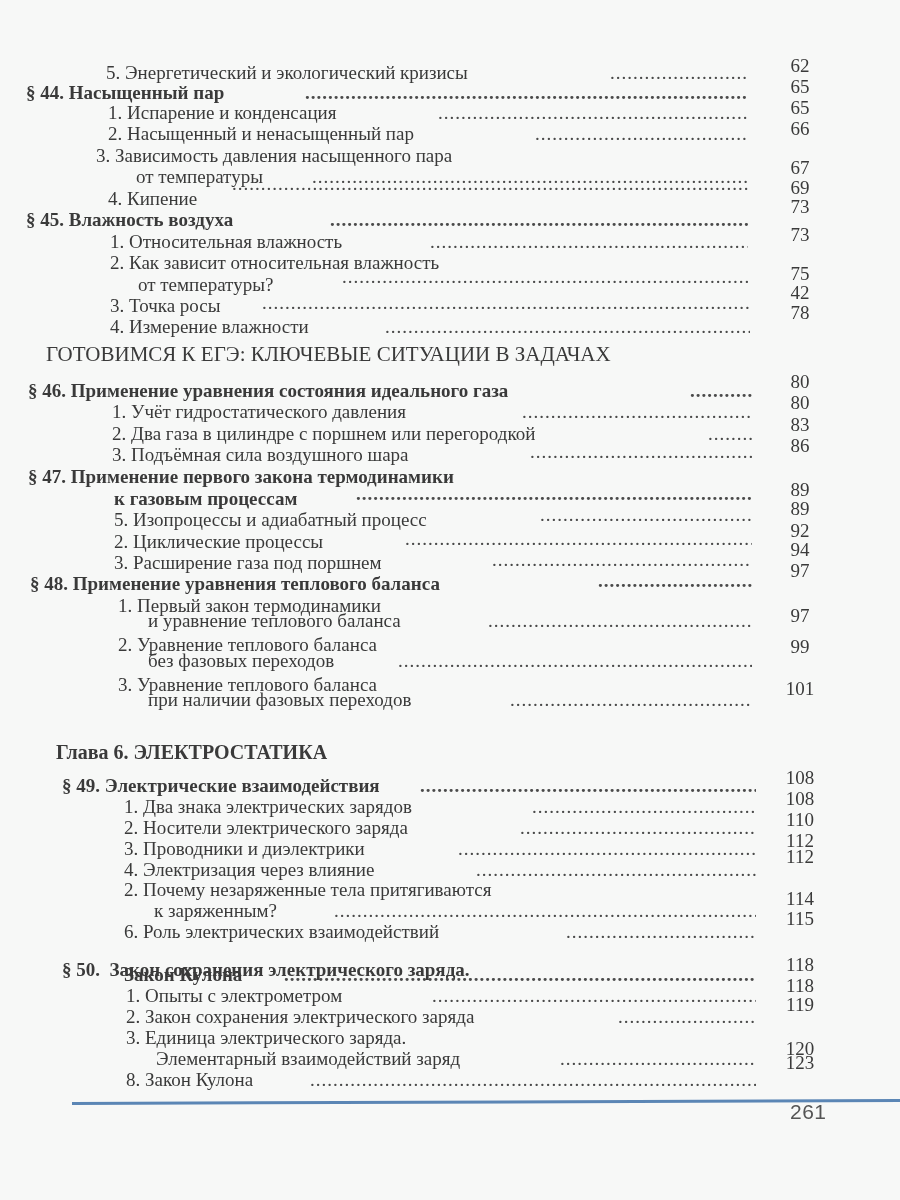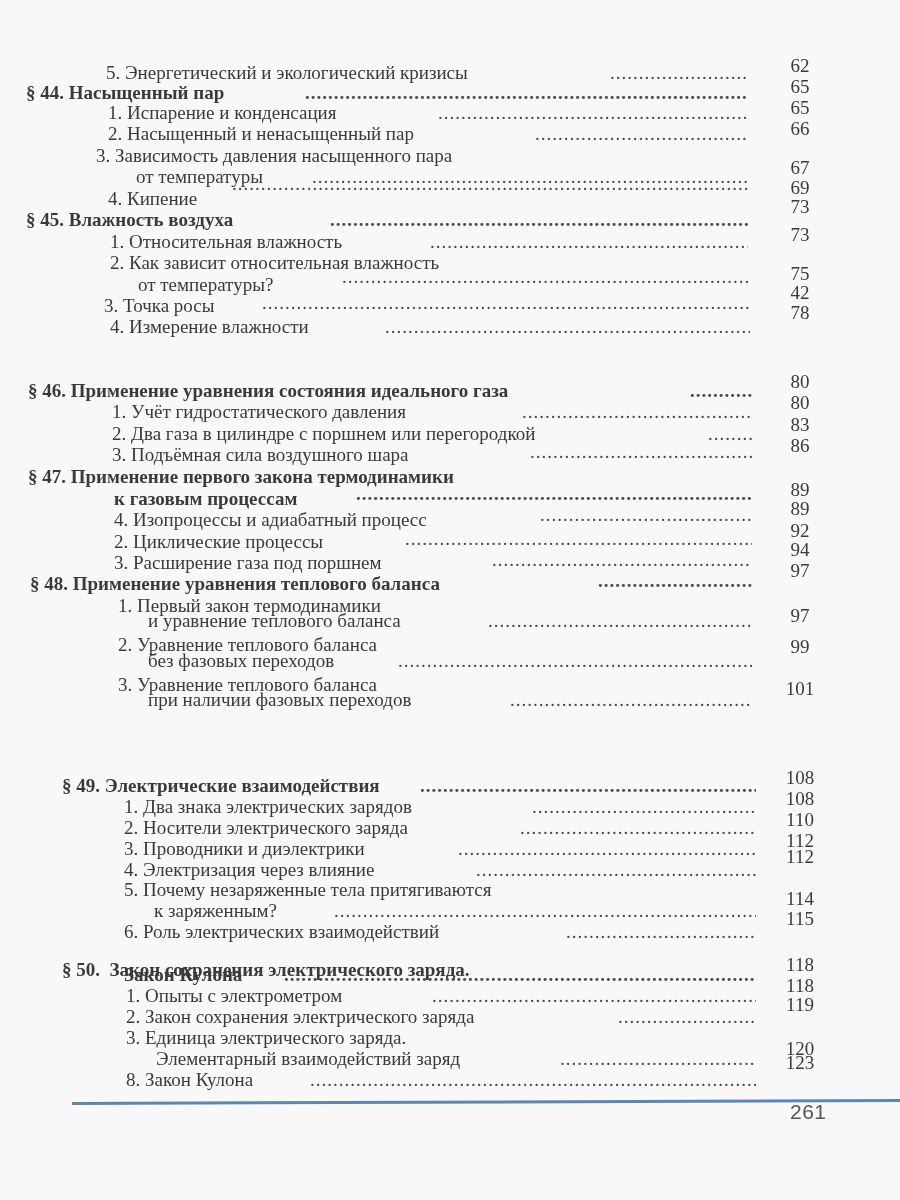--- a/index.html
+++ b/index.html
@@ -91,30 +91,31 @@
   </div>
   <div class="row" style="top:250px">
     <span class="text" style="left:110px;top:3px">2. Как зависит относительная влажность</span>
   </div>
   <div class="row" style="top:272px">
     <span class="text" style="left:138px;top:3px">от температуры?</span>
     <span class="dots" style="left:342px;width:408px;top:-5px">...................................................................................................................</span>
     <span class="num" style="top:-8px">75</span>
   </div>
   <div class="row" style="top:293px">
-    <span class="text" style="left:104px;top:3px">3. Точка росы</span>
+    <span class="text" style="left:110px;top:3px">3. Точка росы</span>
     <span class="dots" style="left:262px;width:488px;top:0px">........................................................................................................................................</span>
     <span class="num" style="top:-10px">42</span>
   </div>
   <div class="row" style="top:314px">
     <span class="text" style="left:110px;top:3px">4. Измерение влажности</span>
     <span class="dots" style="left:385px;width:365px;top:3px">........................................................................................................</span>
     <span class="num" style="top:-11px">78</span>
   </div>
 
+  <div class="heading" style="left:46px;top:342px">ГОТОВИМСЯ К ЕГЭ: КЛЮЧЕВЫЕ СИТУАЦИИ В ЗАДАЧАХ</div>
 
   <div class="row bold" style="top:378px">
     <span class="text" style="left:28px;top:3px">§ 46. Применение уравнения состояния идеального газа</span>
     <span class="dots" style="left:690px;width:62px;top:3px">................</span>
     <span class="num" style="top:-6px;font-weight:normal">80</span>
   </div>
   <div class="row" style="top:399px">
     <span class="text" style="left:112px;top:3px">1. Учёт гидростатического давления</span>
     <span class="dots" style="left:522px;width:230px;top:3px">...............................................................</span>
     <span class="num" style="top:-6px">80</span>
@@ -132,21 +133,21 @@
 
   <div class="row bold" style="top:464px">
     <span class="text" style="left:28px;top:3px">§ 47. Применение первого закона термодинамики</span>
   </div>
   <div class="row bold" style="top:486px">
     <span class="text" style="left:114px;top:3px">к газовым процессам</span>
     <span class="dots" style="left:356px;width:396px;top:-2px">...............................................................................................................</span>
     <span class="num" style="top:-6px;font-weight:normal">89</span>
   </div>
   <div class="row" style="top:507px">
-    <span class="text" style="left:114px;top:3px">4. Изопроцессы и адиабатный процесс</span>
+    <span class="text" style="left:114px;top:3px">5. Изопроцессы и адиабатный процесс</span>
     <span class="dots" style="left:540px;width:212px;top:-2px">..........................................................</span>
     <span class="num" style="top:-8px">89</span>
   </div>
   <div class="row" style="top:529px">
     <span class="text" style="left:114px;top:3px">2. Циклические процессы</span>
     <span class="dots" style="left:405px;width:347px;top:0px">..................................................................................................</span>
     <span class="num" style="top:-8px">92</span>
   </div>
   <div class="row" style="top:550px">
     <span class="text" style="left:114px;top:3px">3. Расширение газа под поршнем</span>
@@ -177,20 +178,21 @@
   </div>
   <div class="row" style="top:672px">
     <span class="text" style="left:118px;top:3px">3. Уравнение теплового баланса</span>
   </div>
   <div class="row" style="top:693px">
     <span class="text" style="left:148px;top:-3px">при наличии фазовых переходов</span>
     <span class="dots" style="left:510px;width:242px;top:-3px">...................................................................</span>
     <span class="num" style="top:-14px">101</span>
   </div>
 
+  <div class="heading bold" style="left:56px;top:740px;font-size:20px">Глава 6. ЭЛЕКТРОСТАТИКА</div>
 
   <div class="row bold" style="top:776px">
     <span class="text" style="left:62px;top:0px">§ 49. Электрические взаимодействия</span>
     <span class="dots" style="left:420px;width:336px;top:0px">............................................................................................</span>
     <span class="num" style="top:-8px;font-weight:normal">108</span>
   </div>
   <div class="row" style="top:797px">
     <span class="text" style="left:124px;top:0px">1. Два знака электрических зарядов</span>
     <span class="dots" style="left:532px;width:224px;top:0px">..............................................................</span>
     <span class="num" style="top:-8px">108</span>
@@ -204,21 +206,21 @@
     <span class="text" style="left:124px;top:0px">3. Проводники и диэлектрики</span>
     <span class="dots" style="left:458px;width:298px;top:0px">..................................................................................</span>
     <span class="num" style="top:-8px">112</span>
   </div>
   <div class="row" style="top:860px">
     <span class="text" style="left:124px;top:0px">4. Электризация через влияние</span>
     <span class="dots" style="left:476px;width:280px;top:0px">.............................................................................</span>
     <span class="num" style="top:-13px">112</span>
   </div>
   <div class="row" style="top:880px">
-    <span class="text" style="left:124px;top:0px">5. Почему незаряженные тела притягиваются</span>
+    <span class="text" style="left:124px;top:0px">2. Почему незаряженные тела притягиваются</span>
   </div>
   <div class="row" style="top:901px">
     <span class="text" style="left:154px;top:0px">к заряженным?</span>
     <span class="dots" style="left:334px;width:422px;top:0px">....................................................................................................................</span>
     <span class="num" style="top:-12px">114</span>
   </div>
   <div class="row" style="top:922px">
     <span class="text" style="left:124px;top:0px">6. Роль электрических взаимодействий</span>
     <span class="dots" style="left:566px;width:190px;top:0px">....................................................</span>
     <span class="num" style="top:-13px">115</span>

